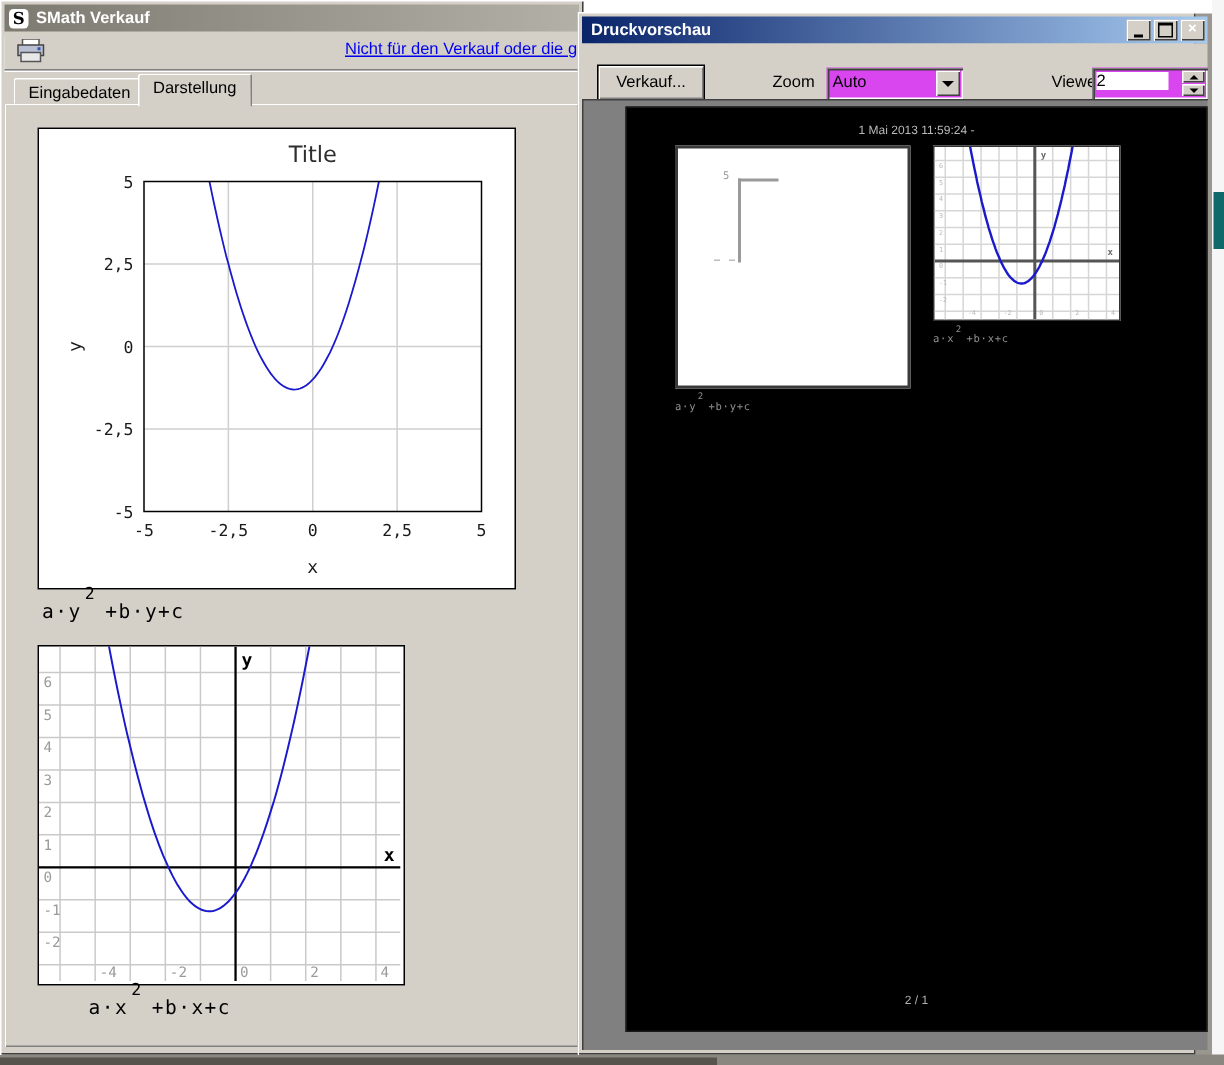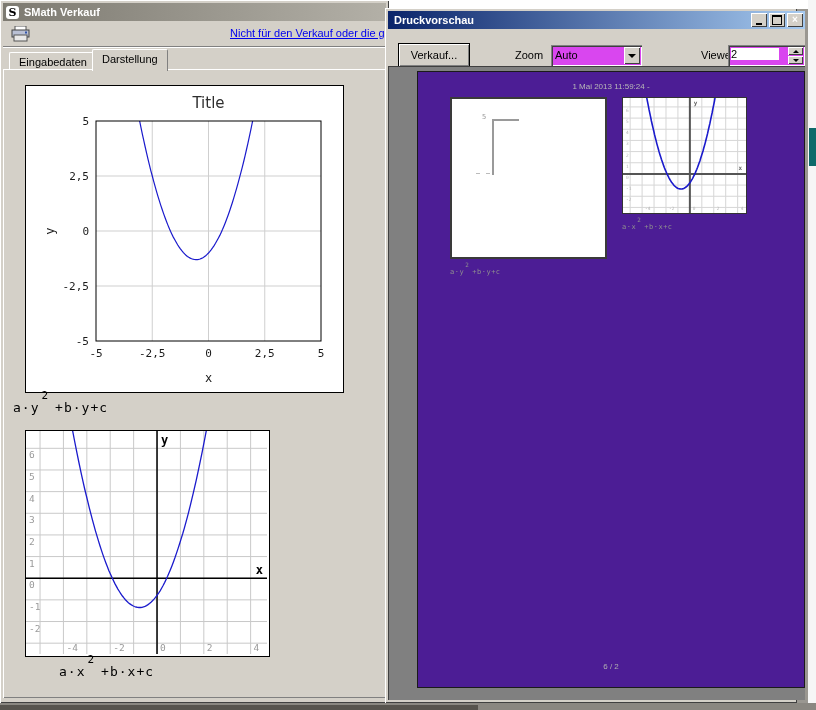--- a/index.html
+++ b/index.html
@@ -43,21 +43,21 @@
   .tab.inactive{left:6px;top:4px;height:17px;}
   .tab.active{left:89px;top:1px;height:21px;z-index:3;box-shadow:0 1px 0 #d4d0c8;}
   .tabpage{left:3px;top:69px;width:383px;height:629px;background:#d4d0c8;
            box-shadow:inset 1px 1px 0 #fff, inset -1px -1px 0 #808080;}
   .plotbox{background:#fff;border:1px solid #000;}
   .plot1{left:22px;top:16px;width:317px;height:306px;}
   .plot2{left:22px;top:361px;width:243px;height:225px;}
 
   .formula{font-family:"DejaVu Sans Mono",monospace;font-size:13px;letter-spacing:1px;white-space:nowrap;}
   .formula sup{font-size:11px;position:relative;top:-8px;margin:0 6px 0 2px;}
-  .f1{left:10px;top:328px;} .f2{left:25px;top:592px;margin-left:31px;}
+  .f1{left:25px;top:328px;} .f2{left:25px;top:592px;margin-left:31px;}
 
   
   .print-ico{left:7px;top:3px;width:22px;height:16px;}
 
   
   .druck{left:385px;top:8px;width:412px;height:695px;z-index:5;}
   .druck .titlebar{position:absolute;left:3px;top:3px;width:417px;padding-left:6px;box-sizing:border-box;}
   .druck-toolbar{left:3px;top:21px;width:417px;height:38px;background:#d4d0c8;}
   .btn-drucken{position:absolute;left:10px;top:14px;width:72px;height:24px;border:1px solid #000;
                box-sizing:border-box;box-shadow:inset 1px 1px 0 #fff, inset -1px -1px 0 #808080;}
@@ -70,21 +70,21 @@
   .spin{position:absolute;left:340px;top:16px;width:77px;height:21px;}
   .spin input{position:absolute;left:3px;top:3px;width:48px;border:none;outline:none;background:#fff;
               font-family:"Liberation Sans",sans-serif;font-size:11px;padding:0;}
   .spin-btn{position:absolute;right:2px;width:15px;height:8px;}
   .spin-up{top:2px;} .spin-dn{top:11px;}
   .arr-up-s{width:0;height:0;border-left:3px solid transparent;border-right:3px solid transparent;border-bottom:3px solid #000;}
   .arr-dn-s{width:0;height:0;border-left:3px solid transparent;border-right:3px solid transparent;border-top:3px solid #000;}
 
   .preview{left:3px;top:58px;width:417px;height:634px;background:#808080;
            box-shadow:inset 1px 1px 0 #404040;}
-  .page{left:29px;top:5px;width:388px;height:617px;background:#4c1d95;border:1px solid #1a1a1a;box-sizing:border-box;}
+  .page{left:29px;top:5px;width:388px;height:617px;background:#000000;border:1px solid #1a1a1a;box-sizing:border-box;}
   .pg-header{left:0;top:10px;width:100%;text-align:center;color:#b8b8b8;font-size:8px;}
   .pg-footer{left:0;top:590px;width:100%;text-align:center;color:#b0b0b0;font-size:8px;}
   .pbox-l{left:32px;top:25px;width:157px;height:162px;background:#fff;border:2px solid #3a3a3a;box-sizing:border-box;}
   .pbox-r{left:204px;top:25px;width:125px;height:117px;background:#fff;border:1px solid #333;box-sizing:border-box;}
   .mini-5{left:30px;top:14px;color:#999;font-size:7px;font-family:"DejaVu Sans Mono",monospace;}
   .mini-corner-h{left:40px;top:20px;width:27px;height:2px;background:#9a9a9a;}
   .mini-corner-v{left:40px;top:20px;width:2px;height:56px;background:#9a9a9a;}
   .mini-dash1{left:24px;top:74px;width:4px;height:1px;background:#bbb;}
   .mini-dash2{left:34px;top:74px;width:4px;height:1px;background:#bbb;}
   .pformula{font-family:"DejaVu Sans Mono",monospace;font-size:7px;color:#8f8f8f;letter-spacing:0.5px;white-space:nowrap;}
@@ -299,18 +299,18 @@
               <text x="93.75728155339804" y="112" text-anchor="start" font-size="4.5" fill="#b8b8b8" font-family="&quot;DejaVu Sans Mono&quot;,monospace">2</text>
               <text x="117.64077669902912" y="112" text-anchor="start" font-size="4.5" fill="#b8b8b8" font-family="&quot;DejaVu Sans Mono&quot;,monospace">4</text>
               <text x="70.87378640776699" y="7" text-anchor="start" font-size="6" fill="#666" font-family="&quot;DejaVu Sans Mono&quot;,monospace" font-weight="bold">y</text>
               <text x="119" y="71.92233009708737" text-anchor="end" font-size="6" fill="#666" font-family="&quot;DejaVu Sans Mono&quot;,monospace" font-weight="bold">x</text>
             </svg>
         </div>
         <div class="abs pformula pf2">
           <span>a·x</span><sup>2</sup><span>+b·x+c</span>
         </div>
 
-        <div class="abs pg-footer">6 / 2</div>
+        <div class="abs pg-footer">2 / 1</div>
       </div>
     </div>
   </div>
 
 </div>
 
 </body></html>

